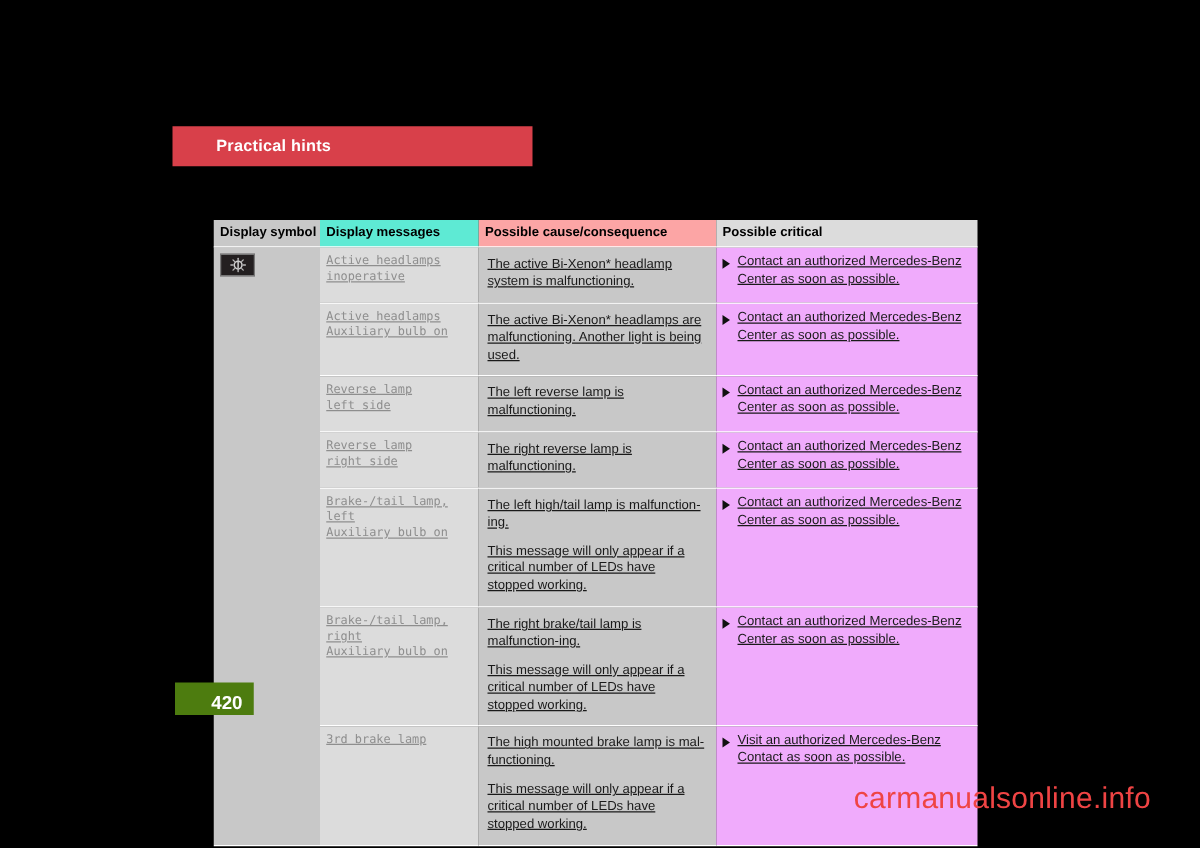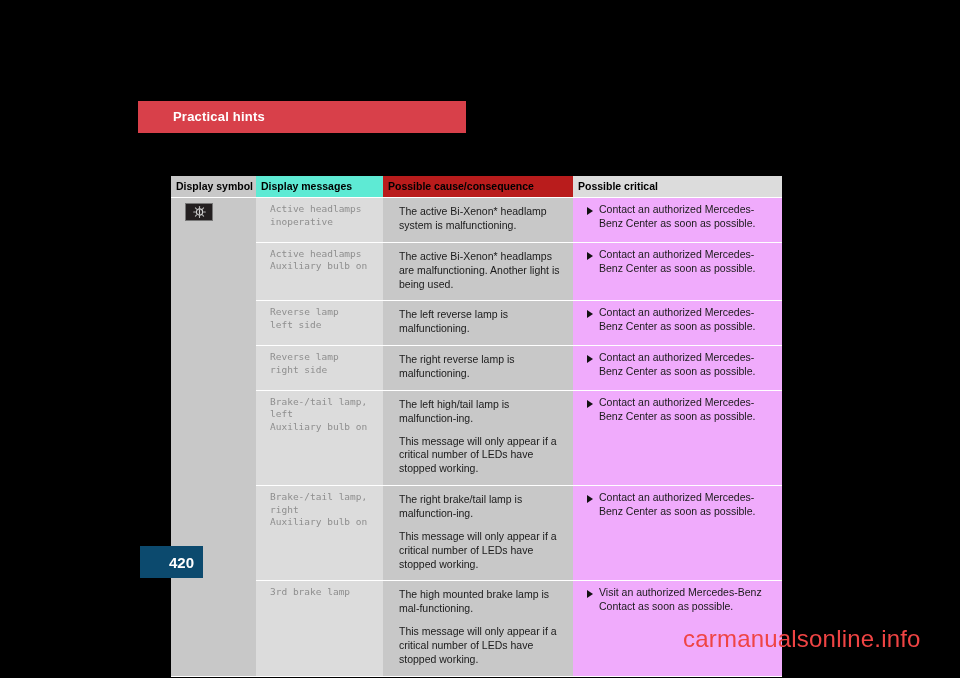--- a/index.html
+++ b/index.html
@@ -13,43 +13,43 @@
     position: relative;
     overflow: hidden;
     font-family: "Liberation Sans", sans-serif;
   }
 
   
   #section-banner {
     position: absolute;
     left: 138px;
     top: 101px;
-    width: 328px;
+    width: 288px;
     height: 32px;
     background: #d8404a;
   }
   #section-banner .banner-label {
     position: absolute;
     left: 35px;
     top: 8px;
     color: #ffffff;
     font-size: 13px;
     font-weight: bold;
     letter-spacing: 0.2px;
     white-space: nowrap;
   }
 
   
   #page-number-tab {
     position: absolute;
     left: 140px;
     top: 546px;
     width: 63px;
-    height: 32px;
-    background: #0c4a6e;
+    height: 26px;
+    background: #4d7c0f;
   }
   #page-number-tab .page-num {
     position: absolute;
     right: 9px;
     top: 8px;
     color: #ffffff;
     font-size: 15px;
     font-weight: bold;
   }
 
@@ -85,28 +85,29 @@
     font-weight: bold;
     color: #000000;
     padding: 4px 6px 5px 5px;
     border-bottom: 1px solid #ffffff;
     line-height: 1.15;
     white-space: nowrap;
     margin-left: 8px;
   }
   th.h-sym   { background: #c8c8c8; }
   th.h-msg   { background: #5eead4; }
-  th.h-cause { background: #b91c1c; }
+  th.h-cause { background: #fca5a5; }
   th.h-sol   { background: #dcdcdc; }
 
   #fault-table td {
     vertical-align: top;
-    padding: 5px 7px 7px 14px;
+    padding: 5px 7px 7px 5px;
     line-height: 1.32;
     border-bottom: 1px solid #ffffff;
+    text-decoration: underline;
   }
   td.cell-sym {
     background: #c8c8c8;
     border-bottom: none;
     padding: 5px 5px 5px 5px;
   }
   td.cell-msg {
     background: #dcdcdc;
     font-family: "DejaVu Sans Mono", monospace;
     font-size: 9.5px;

